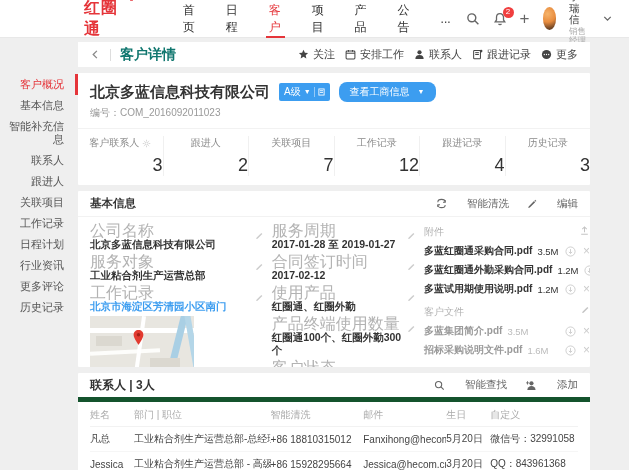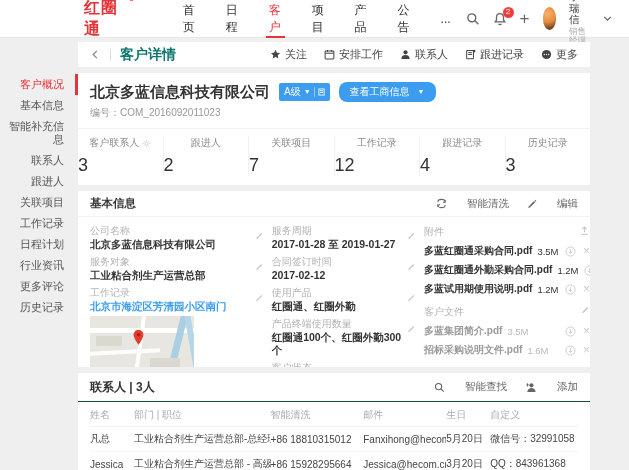--- a/index.html
+++ b/index.html
@@ -26,47 +26,47 @@
   .sidebar{position:absolute;left:0;top:44px;width:78px;padding-top:30px}
   .side-item{font-size:11px;color:#555;text-align:right;padding:4px 11px 4px 0;line-height:13px;cursor:pointer;border-right:3px solid transparent}
   .side-item.active{color:#e5353a;border-right-color:#e5353a}
   
   .main{position:absolute;left:78px;top:42px;width:512px}
   .card{background:#fff;border-radius:1px}
   .toolbar{height:25px;background:#fff;display:flex;align-items:center;padding:0 12px;margin-bottom:6px}
   .back{color:#888;display:flex;align-items:center;cursor:pointer}
   .tb-div{width:1px;height:12px;background:#ddd;margin:0 9px}
   .tb-title{font-size:14px;color:#0f766e;font-weight:700}
-  .tb-actions{margin-left:auto;display:flex;gap:17px}
+  .tb-actions{margin-left:auto;display:flex;gap:10px}
   .tb-act{display:flex;align-items:center;gap:4px;font-size:11px;color:#444;cursor:pointer}
   .tb-act .ic{color:#444}
   
   .co-card{margin-bottom:6px}
   .co-head{padding:9px 12px 8px;border-bottom:1px solid #f2f2f2}
   .co-row{display:flex;align-items:center;gap:9px}
   .co-name{font-size:15px;font-weight:700;color:#333}
   .grade{display:flex;align-items:center;background:#3c9df0;color:#fff;font-size:10px;border-radius:2px;padding:2px 5px;gap:3px;cursor:pointer}
   .grade .sep{width:1px;height:10px;background:rgba(255,255,255,.45)}
   .caret{font-size:7px;line-height:8px}
   .biz-btn{background:#3c9df0;color:#fff;font-size:10px;border-radius:8px;padding:3px 11px;display:flex;align-items:center;gap:8px;cursor:pointer}
   .co-code{font-size:10px;color:#999;margin-top:4px}
   .stats{display:flex;padding:7px 0 9px}
-  .stat{flex:1;text-align:left;border-left:1px solid #f0f0f0;cursor:pointer}
+  .stat{flex:1;text-align:right;border-left:1px solid #f0f0f0;cursor:pointer}
   .stat:first-child{border-left:none}
   .stat-label{font-size:10px;color:#8a8a8a;display:flex;align-items:center;justify-content:center;gap:3px}
   .stat-value{font-size:18px;color:#333;margin-top:5px}
   
   .basic{height:176px;overflow:hidden;margin-bottom:6px}
   .sec-head{height:26px;display:flex;align-items:center;padding:0 12px;border-bottom:1px solid #f2f2f2}
   .sec-title{font-size:11.5px;font-weight:700;color:#333}
   .sec-actions{margin-left:auto;display:flex;gap:18px}
   .sec-act{display:flex;align-items:center;gap:20px;font-size:10.5px;color:#666;cursor:pointer}
   .basic-body{display:grid;grid-template-columns:36% 30% 34%;padding:8px 12px 0 12px;column-gap:6px}
   .field{position:relative;margin-bottom:5px;padding-right:14px}
-  .f-label{font-size:10px;color:#b3b3b3;line-height:11px}
+  .f-label{font-size:16px;color:#b3b3b3;line-height:11px}
   .f-value{font-size:10.5px;color:#333;font-weight:700;line-height:13px;margin-top:2px}
   .f-value.link{color:#3c9df0;cursor:pointer}
   .pencil{position:absolute;right:2px;top:1px;color:#ccc;cursor:pointer}
   
   .map{position:relative;width:104px;height:58px;background:#e8e6e0;overflow:hidden;margin-top:3px;cursor:pointer}
   .map .road-h{position:absolute;left:0;top:12px;width:104px;height:5px;background:#fff}
   .map .road-h2{position:absolute;left:0;top:34px;width:70px;height:4px;background:#fdfdfb;transform:rotate(-3deg)}
   .map .road-v{position:absolute;left:48px;top:0;width:4px;height:58px;background:#fff;transform:rotate(8deg)}
   .map .river{position:absolute;right:14px;top:-6px;width:7px;height:75px;background:#a9cfe4;transform:rotate(14deg)}
   .map .river2{position:absolute;right:-2px;top:-6px;width:6px;height:75px;background:#b4d6e8;transform:rotate(-10deg)}
@@ -80,21 +80,21 @@
   .file{display:flex;align-items:center;margin:5px 0;gap:5px}
   .file-name{font-size:10px;color:#333;font-weight:700;cursor:pointer;white-space:nowrap}
   .file-size{font-size:9.5px;color:#333}
   .file .acts{margin-left:auto;display:flex;gap:7px;color:#ccc}
   .file .acts .ic{cursor:pointer}
   .file.muted .file-name{color:#9a9a9a}
   .file.muted .file-size{color:#bbb}
   .cust-files{margin-top:9px}
   
   .contacts{height:118px;overflow:hidden}
-  .ct-head{height:29px;display:flex;align-items:center;padding:0 12px;border-bottom:1px solid #14532d}
+  .ct-head{height:29px;display:flex;align-items:center;padding:0 12px;border-bottom:5px solid #14532d}
   .ct-title{font-size:12px;font-weight:700;color:#333}
   .ct-actions{margin-left:auto;display:flex;gap:18px}
   table{width:100%;border-collapse:collapse;table-layout:fixed}
   .tbl-wrap{padding:0 12px}
   th{font-size:10px;color:#aaa;font-weight:400;text-align:left;padding:6px 4px 4px 0;border-bottom:1px solid #f2f2f2;white-space:nowrap;overflow:hidden}
   td{font-size:10px;color:#444;padding:5px 4px 5px 0;border-bottom:1px solid #f6f6f6;white-space:nowrap;overflow:hidden}
   tr{cursor:pointer}
   .ic{display:inline-flex;vertical-align:middle}
   .x-ic{font-size:12px;line-height:10px;color:#ccc;cursor:pointer}
 </style>

